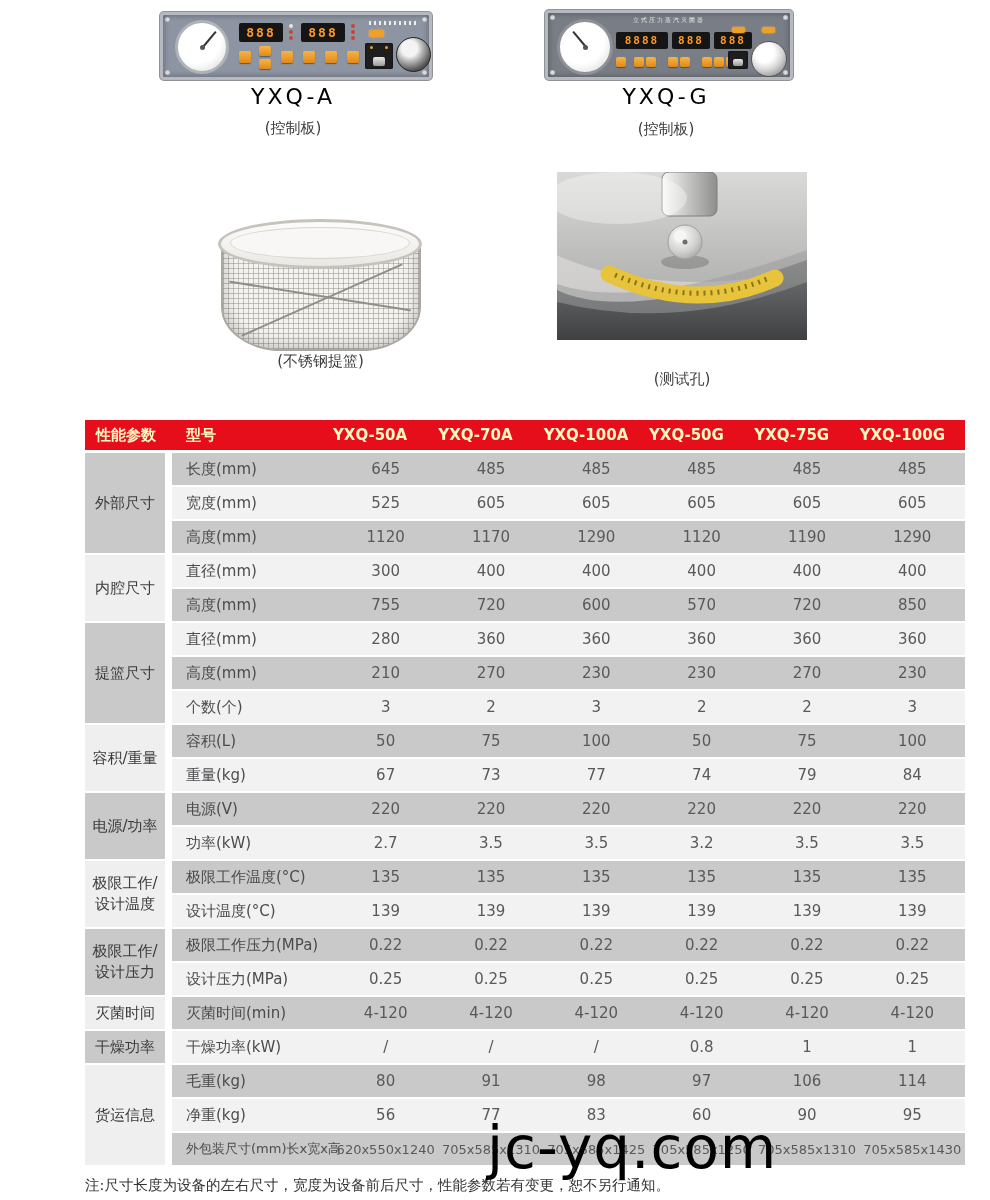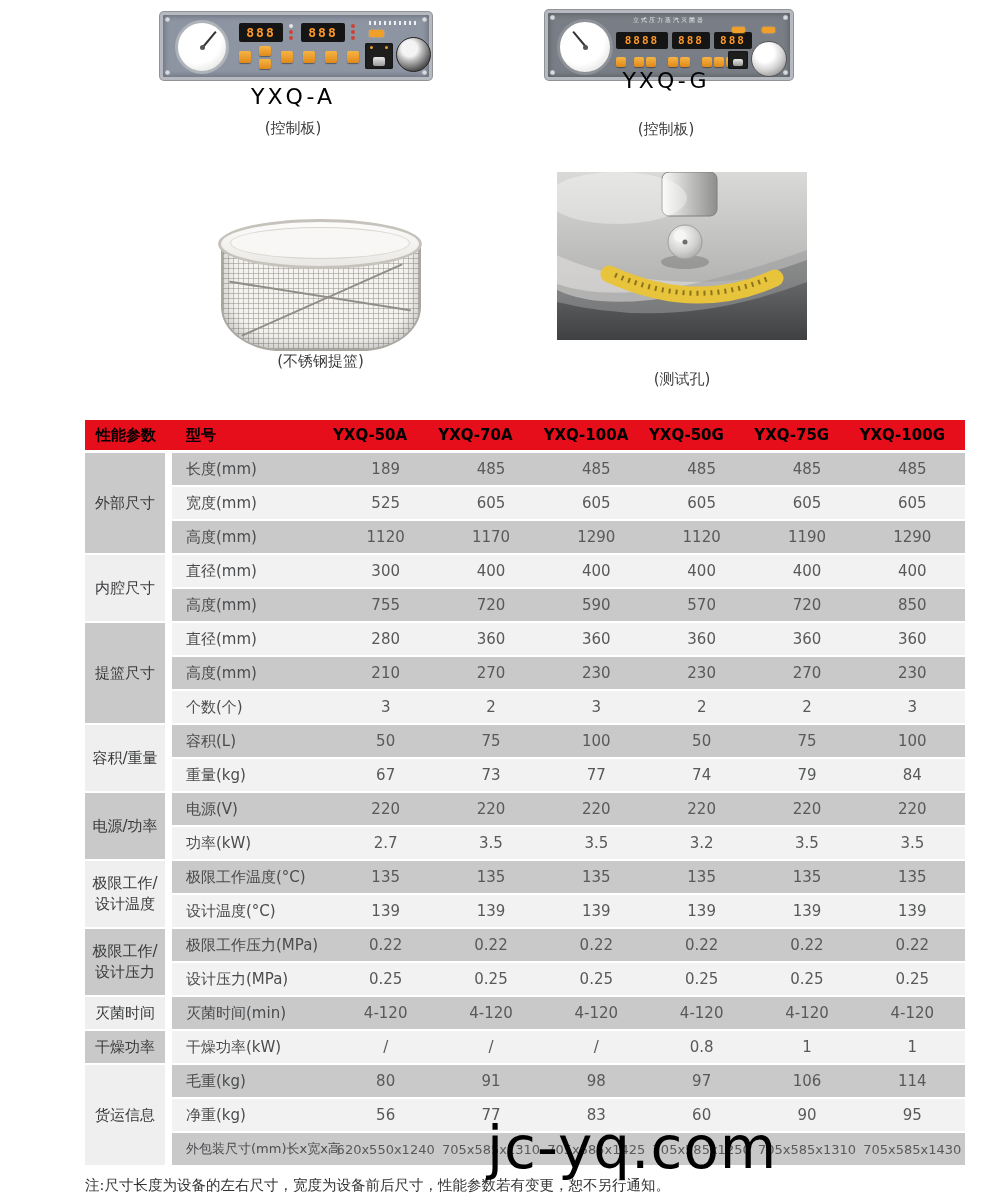--- a/index.html
+++ b/index.html
@@ -61,21 +61,21 @@
   .basket-rim-inner{position:absolute;left:12px;top:24px;width:178px;height:30px;border-radius:50%;
       background:#f8f7f5;border:1px solid #d8d5cf;}
   .basket-wire{position:absolute;height:2px;background:#918e88;border-radius:2px;}
 
   
   .testhole{position:absolute;left:557px;top:172px;width:250px;height:168px;overflow:hidden;}
 
   
   .spec-table{position:absolute;left:85px;top:420px;width:880px;border-collapse:separate;border-spacing:0;table-layout:fixed;}
   .spec-table th,.spec-table td{padding:0;font-weight:normal;}
-  .spec-head th{background:var(--red,#e50e1a);color:#000000;font-weight:bold;font-size:15px;height:30px;border-bottom:3px solid #fff;}
+  .spec-head th{background:var(--red,#e50e1a);color:#fef9c3;font-weight:bold;font-size:15px;height:30px;border-bottom:3px solid #fff;}
   .spec-head .cat-head{text-align:left;padding-left:11px;}
   .spec-head .label-head{text-align:left;padding-left:14px;}
   .spec-head .model-head{text-align:left;}
   .cat{font-weight:bold;color:#3a3b3d;font-size:15px;text-align:center;vertical-align:middle;
        border-right:7px solid #fff;border-bottom:2px solid #fff;white-space:pre-line;line-height:1.4;}
   .cat-dark{background:#c9c9c9;text-align:center;}
   .cat-light{background:#efefef;}
   .spec-table td{height:32px;font-size:15px;border-bottom:2px solid #fff;vertical-align:middle;}
   td.label{text-align:left;padding-left:14px;color:#4a4b4d;white-space:nowrap;overflow:visible;}
   td.val{text-align:center;color:#58595b;}
@@ -151,21 +151,21 @@
   <span class="btn" style="left:154px;top:44px;width:10px;height:10px"></span>
   <span class="btn" style="left:166px;top:44px;width:10px;height:10px"></span>
   <span class="btn" style="left:178px;top:44px;width:10px;height:10px"></span>
   <span class="pilot" style="left:184px;top:14px;width:13px;height:6px"></span>
   <span class="pilot" style="left:214px;top:14px;width:13px;height:6px"></span>
   <div class="black-box" style="left:180px;top:38px;width:20px;height:18px">
     <i class="mini-btn" style="width:10px;height:7px"></i>
   </div>
   <div class="knob knob-g"></div>
 </div>
-<div class="caption model-caption" style="left:545px;top:68px;width:242px">YXQ-G</div>
+<div class="caption model-caption" style="left:545px;top:84px;width:242px">YXQ-G</div>
 <div class="caption sub-caption" style="left:545px;top:120px;width:242px">(控制板)</div>
 
 <div class="basket">
   <div class="basket-body"></div>
   <div class="basket-rim"></div>
   <div class="basket-rim-inner"></div>
   <div class="basket-wire" style="left:10px;top:92px;width:184px;transform:rotate(9deg)"></div>
   <div class="basket-wire" style="left:16px;top:96px;width:176px;transform:rotate(-24deg)"></div>
 </div>
 <div class="caption sub-caption" style="left:218px;top:352px;width:205px">(不锈钢提篮)</div>
@@ -232,21 +232,21 @@
         <th class="model-head">YXQ-100A</th>
         <th class="model-head">YXQ-50G</th>
         <th class="model-head">YXQ-75G</th>
         <th class="model-head">YXQ-100G</th>
       </tr>
   </thead>
   <tbody id="spec-body">
       <tr>
         <th rowspan="3" class="cat cat-dark">外部尺寸</th>
         <td class="label r-dark">长度(mm)</td>
-        <td class="val r-dark">189</td>
+        <td class="val r-dark">645</td>
         <td class="val r-dark">485</td>
         <td class="val r-dark">485</td>
         <td class="val r-dark">485</td>
         <td class="val r-dark">485</td>
         <td class="val r-dark">485</td>
       </tr>
       <tr>
         <td class="label r-light">宽度(mm)</td>
         <td class="val r-light">525</td>
         <td class="val r-light">605</td>
@@ -271,21 +271,21 @@
         <td class="val r-light">400</td>
         <td class="val r-light">400</td>
         <td class="val r-light">400</td>
         <td class="val r-light">400</td>
         <td class="val r-light">400</td>
       </tr>
       <tr>
         <td class="label r-dark">高度(mm)</td>
         <td class="val r-dark">755</td>
         <td class="val r-dark">720</td>
-        <td class="val r-dark">590</td>
+        <td class="val r-dark">600</td>
         <td class="val r-dark">570</td>
         <td class="val r-dark">720</td>
         <td class="val r-dark">850</td>
       </tr>
       <tr>
         <th rowspan="3" class="cat cat-dark">提篮尺寸</th>
         <td class="label r-light">直径(mm)</td>
         <td class="val r-light">280</td>
         <td class="val r-light">360</td>
         <td class="val r-light">360</td>

